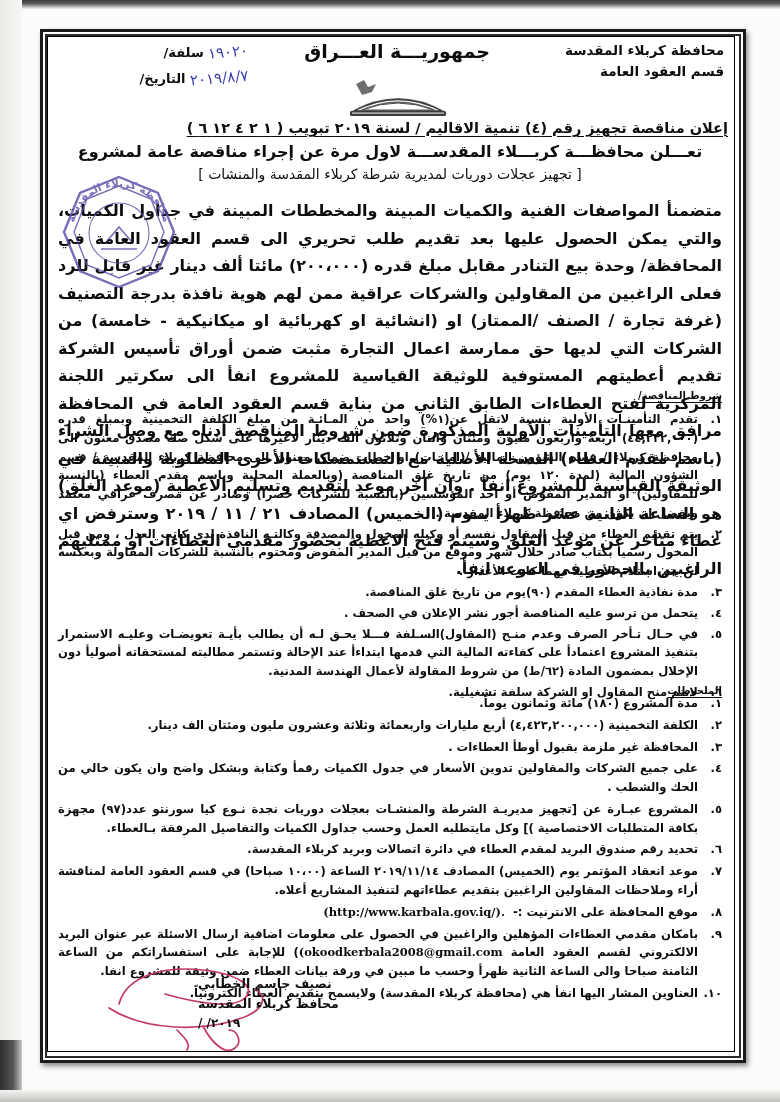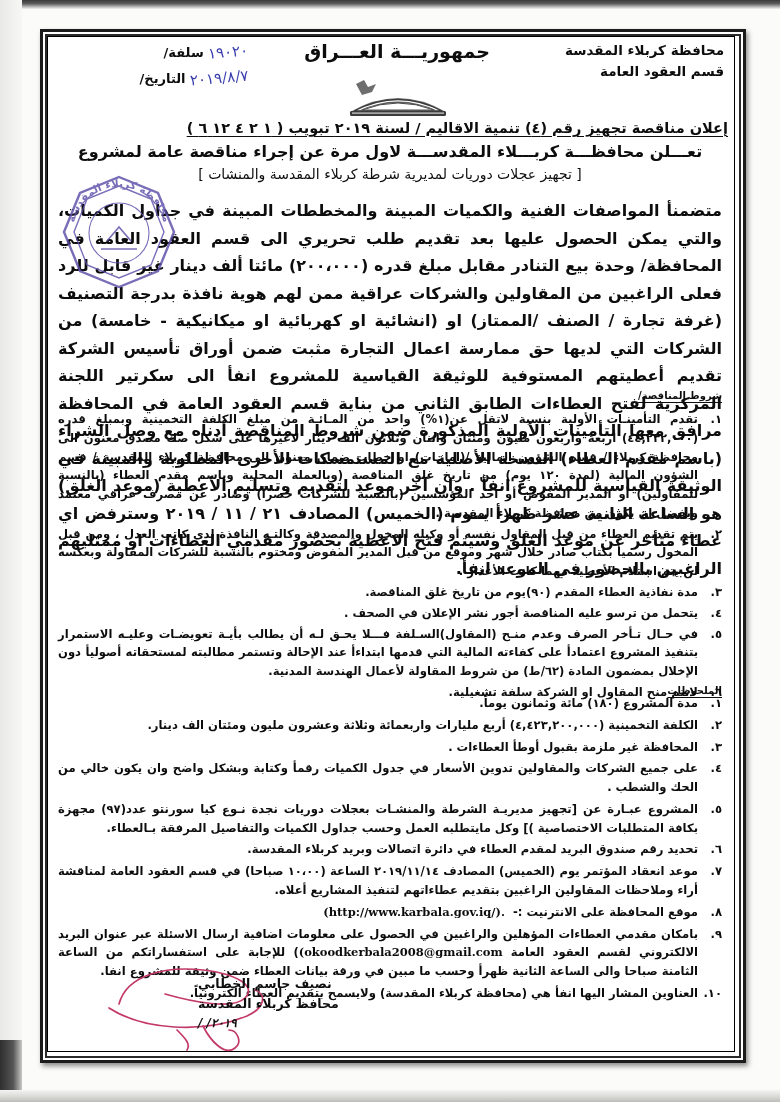--- a/index.html
+++ b/index.html
@@ -181,21 +181,21 @@
     font-size: 11.5px;
   }
 
   
   #signature-block {
     position: absolute; right: 300px; top: 940px;
     width: 230px;
     text-align: left;
     font-size: 12.5px; font-weight: bold; line-height: 1.6;
   }
-  #sig-date { letter-spacing: 2px; font-size: 12px; font-style: italic; }
+  #sig-date { letter-spacing: 2px; font-size: 12px; }
 
   
   #signature-mark {
     position: absolute; left: 55px; top: 930px;
     width: 220px; height: 120px;
     pointer-events: none;
   }
 
   
   #official-stamp {

